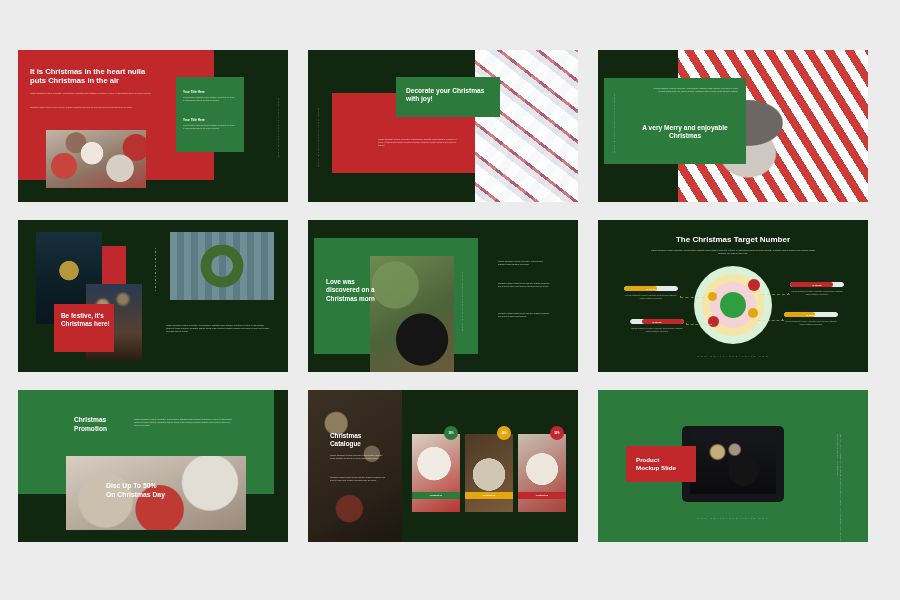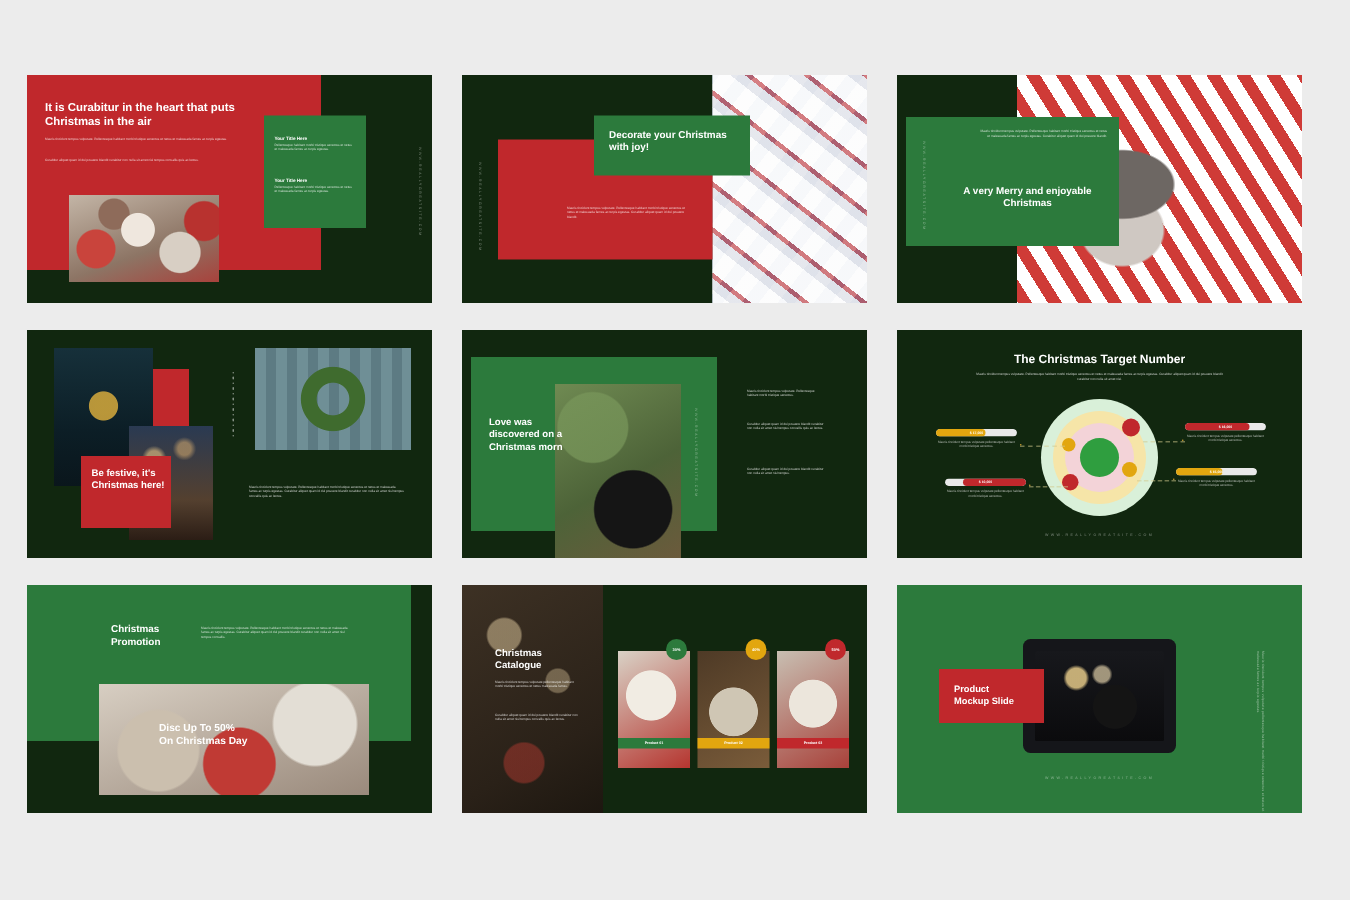--- a/index.html
+++ b/index.html
@@ -152,21 +152,21 @@
   .dotcol { position: absolute; display: flex; flex-direction: column; gap: 2.2px; }
   .dotcol i { width: 1.3px; height: 1.3px; background: rgba(255,255,255,.5); border-radius: 50%; }
 </style>
 </head>
 <body>
 
 <div id="grid">
 
   <div class="slide">
     <div class="card-red" style="left:0;top:0;width:196px;height:130px;"></div>
-    <div class="h-title" style="position:absolute;left:12px;top:17px;width:130px;font-size:7.6px;line-height:1.22;">It is Curabitur in the heart that puts Christmas in the air</div>
+    <div class="h-title" style="position:absolute;left:12px;top:17px;width:130px;font-size:7.6px;line-height:1.22;">It is Christmas in the heart nulla puts Christmas in the air</div>
     <div class="tiny" style="position:absolute;left:12px;top:42px;width:150px;">Mauris tincidunt tempus vulputate. Pellentesque habitant morbi tristique senectus et netus et malesuada fames ac turpis egestas.</div>
     <div class="tiny" style="position:absolute;left:12px;top:56px;width:150px;">Curabitur aliquet quam id dui posuere blandit curabitur non nulla sit amet nisl tempus convallis quis ac lectus.</div>
     <div class="photo ph-gifts" style="left:28px;top:80px;width:100px;height:58px;"></div>
     <div class="card-green" style="left:158px;top:27px;width:68px;height:75px;">
       <div style="position:absolute;left:7px;top:13px;font-size:3.1px;font-weight:bold;color:#fff;">Your Title Here</div>
       <div class="tiny" style="position:absolute;left:7px;top:19px;width:52px;">Pellentesque habitant morbi tristique senectus et netus et malesuada fames ac turpis egestas.</div>
       <div style="position:absolute;left:7px;top:41px;font-size:3.1px;font-weight:bold;color:#fff;">Your Title Here</div>
       <div class="tiny" style="position:absolute;left:7px;top:47px;width:52px;">Pellentesque habitant morbi tristique senectus et netus et malesuada fames ac turpis egestas.</div>
     </div>
     <div class="vrail" style="right:8px;top:48px;">WWW.REALLYGREATSITE.COM</div>

